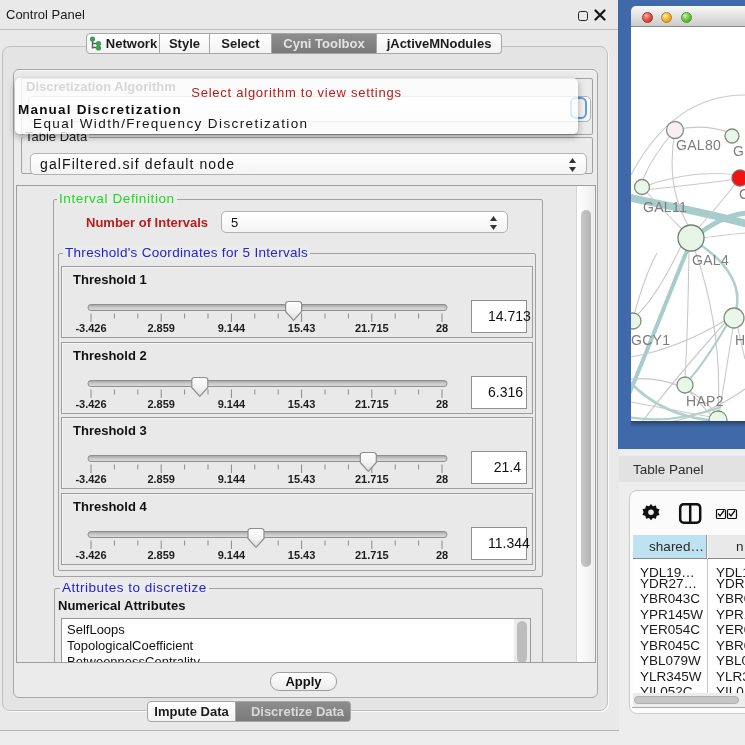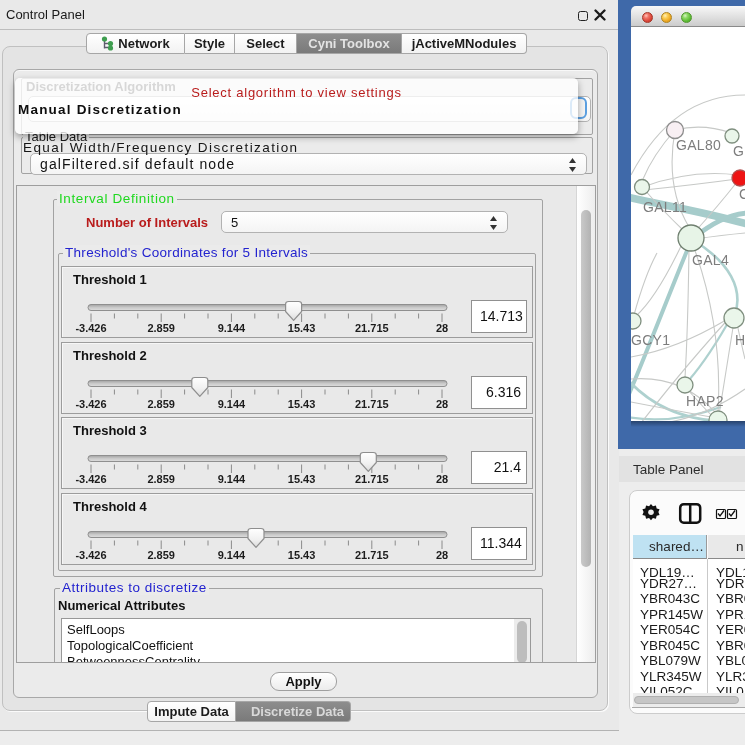--- a/index.html
+++ b/index.html
@@ -33,21 +33,21 @@
 .arrows svg { display:block; }
 
 
 #scrollpane { position:absolute; left:2px; top:115px; width:580px; height:478px; border:1px solid #9e9e9e; background:#e9e9e9; overflow:hidden; }
 #vsb { position:absolute; right:0; top:0; width:19px; height:476px; background:linear-gradient(to right,#ffffff,#ededed); border-left:1px solid #d6d6d6; }
 #vsb .thumb { position:absolute; left:4px; top:24px; width:10px; height:357px; border-radius:5px; background:linear-gradient(to right,#c9c9c9,#b2b2b2); }
 
 
 .tpanel { position:absolute; left:44px; width:472px; height:72px; background:#e9e9e9; border:1px solid #9c9c9c; box-shadow:inset 1px 1px 0 #f6f6f6; }
 .ttitle { position:absolute; left:11px; top:5px; font-size:13px; font-weight:bold; color:#111; }
-.tval { position:absolute; left:409px; top:33px; width:56px; height:33px; background:#fff; border:1.5px solid #909090; font-size:14px; color:#111; text-align:right; padding:7px 5px 0 8px; }
+.tval { position:absolute; left:409px; top:33px; width:56px; height:33px; background:#fff; border:1.5px solid #909090; font-size:14px; color:#111; text-align:right; padding:7px 5px 0 16px; }
 
 
 #numlist { position:absolute; left:44px; top:432px; width:470px; height:46px; border:1px solid #989898; background:#fff; overflow:hidden; }
 #numlist .item { position:absolute; left:5px; font-size:13px; color:#111; }
 #listsb { position:absolute; left:497px; top:432px; width:17px; height:46px; border:1px solid #989898; border-left:none; background:#ececec; }
 #listsb .thumb { position:absolute; left:3px; top:2px; width:10px; height:42px; border-radius:5px; background:#bdbdbd; }
 
 
 #apply { position:absolute; left:256px; top:602px; width:67px; height:19px; background:linear-gradient(#ffffff,#ececec); border:1px solid #9f9f9f; border-radius:9px; font-size:13px; font-weight:bold; color:#111; text-align:center; line-height:17px; }
 
@@ -55,21 +55,21 @@
 #bottabs { position:absolute; left:147px; top:701px; height:21px; display:flex; z-index:5; font-size:13px; font-weight:bold; }
 #bottabs .seg { background:linear-gradient(#ffffff,#f2f2f2); border:1px solid #a6a6a6; border-left:none; color:#1c1c1c; display:flex; align-items:center; justify-content:center; white-space:nowrap; overflow:hidden; }
 #bottabs .seg:first-child { border-left:1px solid #a6a6a6; border-radius:4px 0 0 4px; }
 #bottabs .seg:last-child { border-radius:0 4px 4px 0; }
 #bottabs .sel { background:linear-gradient(#8d8d8d,#7a7a7a); color:#d9d9d9;padding-left:9px; }
 
 
 #popup { position:absolute; left:15px; top:78px; width:563px; height:56px; background:rgba(255,255,255,0.78); border-radius:5px; box-shadow:0 3px 7px rgba(0,0,0,0.35); z-index:20; }
 #popup .hint { position:absolute; left:0; top:7px; width:100%; text-align:center; font-size:13px; letter-spacing:0.75px; color:#b91c1c; }
 #popup .it1 { position:absolute; left:3px; top:24px; font-size:13.5px; letter-spacing:1.2px; font-weight:bold; color:#0d0d0d; }
-#popup .it2 { position:absolute; left:8px; top:38px; font-size:13.5px; letter-spacing:1.4px; color:#141414;margin-top:24px; }
+#popup .it2 { position:absolute; left:18px; top:38px; font-size:13.5px; letter-spacing:1.4px; color:#141414; }
 
 
 #winR { position:absolute; left:618px; top:0; width:127px; height:449px; background:#3f69a9; }
 #rtitle { position:absolute; left:13px; top:6px; width:114px; height:21px; background:linear-gradient(#f8f8f8,#cccccc); border-bottom:1px solid #8a8a8a; border-radius:5px 0 0 0; }
 .tl { position:absolute; top:5.5px; width:11px; height:11px; border-radius:50%; }
 #rcanvas { position:absolute; left:13px; top:27px; width:114px; height:394px; background:#fff; }
 #rshadow { position:absolute; left:13px; top:421px; width:114px; height:6px; background:linear-gradient(rgba(20,35,60,0.55),rgba(20,35,60,0)); }
 
 
 #tpbar { position:absolute; left:619px; top:456px; width:126px; height:26px; background:#e2e2e2; }
@@ -93,21 +93,21 @@
   <div id="container"></div>
   <div id="titlebar">
       <span class="t">Control Panel</span>
     </div>
   <div id="btn-float"></div>
   <svg id="btn-close" width="12" height="12" viewBox="0 0 12 12" style="position:absolute;left:594px;top:9px;">
       <path d="M1.5,1.5 L10.5,10.5 M10.5,1.5 L1.5,10.5" stroke="#1a1a1a" stroke-width="2.3" stroke-linecap="round"></path>
     </svg>
 
   <div id="toptabs">
-    <div class="seg" style="width:99px;"><svg width="13" height="15" viewBox="0 0 13 15" style="margin-right:4px;">
+    <div class="seg" style="width:74px;"><svg width="13" height="15" viewBox="0 0 13 15" style="margin-right:4px;">
           <path d="M3.5,4 V12.5 M3.5,7.5 H8 M3.5,11.5 H8" stroke="#5c5c6c" stroke-width="1.4" fill="none"></path>
           <circle cx="3.5" cy="3" r="2.6" fill="#3f9e50"></circle>
           <circle cx="9.5" cy="7.5" r="2.6" fill="#3f9e50"></circle>
           <circle cx="9.5" cy="12" r="2.6" fill="#3f9e50"></circle>
         </svg>Network</div>
     <div class="seg" style="width:50px;">Style</div>
     <div class="seg" style="width:62px;">Select</div>
     <div class="seg sel" style="width:105px;">Cyni Toolbox</div>
     <div class="seg" style="width:125px;">jActiveMNodules</div>
   </div>

